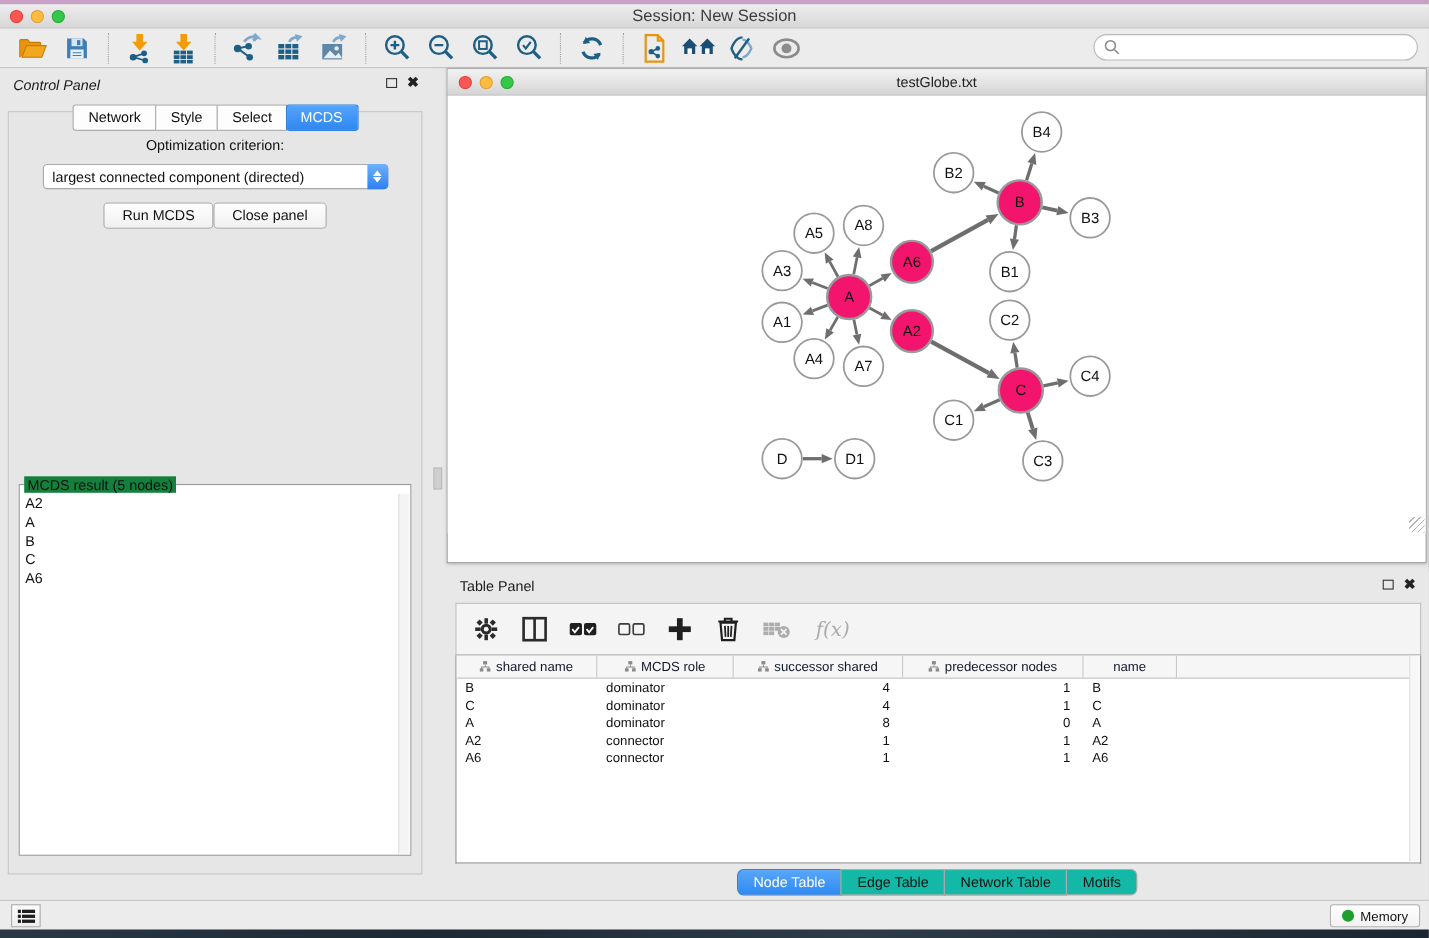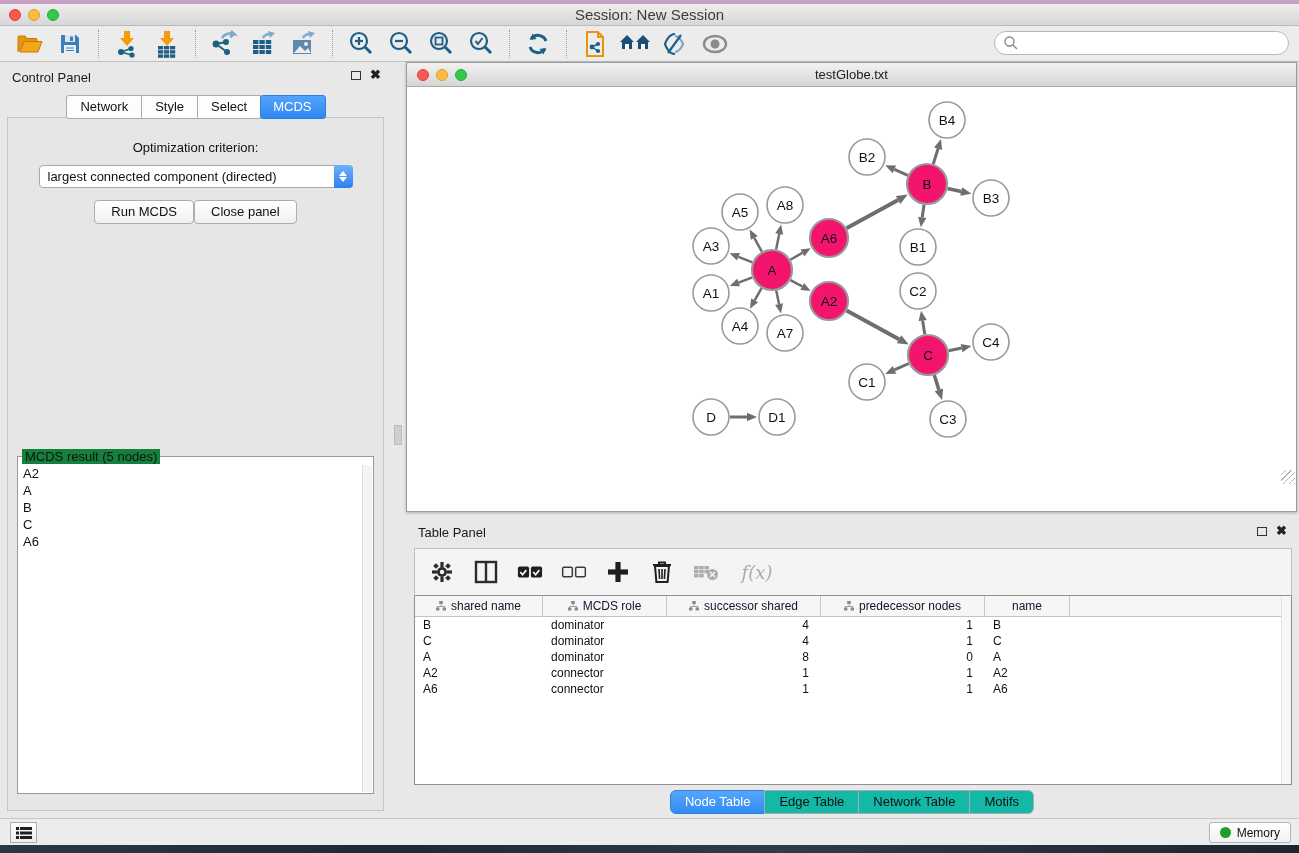--- a/index.html
+++ b/index.html
@@ -25,30 +25,30 @@
   .toolbar { position:absolute; top:26px; left:0; width:100%; height:36px; background:#ECECEC;
     border-bottom:1px solid #C2C2C2; display:flex; align-items:center; padding-left:10px; }
   .tb-icon { width:40px; height:30px; display:flex; align-items:center; justify-content:center; }
   .tb-sep { width:1px; height:28px; margin:0 8px; border-left:1px dotted #9E9E9E; }
   .search-field { position:absolute; right:10px; top:5px; width:295px; height:24px; background:#fff;
     border:1px solid #B9B9B9; border-radius:12px; display:flex; align-items:center; padding-left:8px; }
   .search-field input { border:none; outline:none; flex:1; font-size:13px; background:transparent; font-family:"Liberation Sans",sans-serif; }
 
   
   .control-panel { position:absolute; top:62px; left:0; width:391px; height:756px; background:#E8E8E8; }
-  .cp-header { position:absolute; top:8px; left:12px; font-size:13px; color:#1A1A1A; }
+  .cp-header { position:absolute; top:8px; left:12px; font-size:13px; color:#1A1A1A;font-style:italic; }
   .panel-btns { position:absolute; top:8px; right:10px; display:flex; gap:9px; align-items:center; }
   .float-ico { width:10px; height:9px; border:1.5px solid #333; background:transparent; }
   .close-ico { font-size:13px; font-weight:bold; color:#222; line-height:10px; }
   .cp-tabs { position:absolute; top:33px; left:0; width:100%; display:flex; justify-content:center; z-index:2; }
   .cp-tab { font-size:13px; padding:3px 13px 4px; background:#FDFDFD; border:1px solid #ABABAB; margin-right:-1px; color:#111; }
   .cp-tab:first-child { border-radius:3px 0 0 3px; }
   .cp-tab:last-child { border-radius:0 3px 3px 0; }
   .cp-tab.active { background:linear-gradient(#55A4FA,#2F87F1); color:#fff; border-color:#2F7FDE; border-radius:3px;padding-left:12px; }
-  .cp-pane { position:absolute; top:55px; left:7px; width:377px; height:694px; background:#E6E6E6; border:1px solid #C6C6C6; }
+  .cp-pane { position:absolute; top:39px; left:7px; width:377px; height:694px; background:#E6E6E6; border:1px solid #C6C6C6; }
   .opt-label { margin-top:22px; text-align:center; font-size:13px; color:#111; }
   .combo { position:relative; margin:10px auto 0; width:314px; height:23px; background:#fff;
     border:1px solid #A9A9A9; border-radius:4px; display:flex; align-items:center; }
   .combo-text { flex:1; font-size:13px; padding-left:8px; color:#111; white-space:nowrap; overflow:hidden; }
   .combo-stepper { width:19px; height:23px; margin-right:-1px; border-radius:0 4px 4px 0;
     background:linear-gradient(#6FB1FB,#2E7FF0); display:flex; flex-direction:column; align-items:center; justify-content:center; gap:1px; }
   .arr-up { width:0; height:0; border-left:4px solid transparent; border-right:4px solid transparent; border-bottom:5px solid #fff; }
   .arr-dn { width:0; height:0; border-left:4px solid transparent; border-right:4px solid transparent; border-top:5px solid #fff; }
   .btn-row { margin-top:12px; display:flex; justify-content:center; gap:0; }
   .btn { font-size:13px; color:#111; background:linear-gradient(#FFFFFF,#F0F0F0); border:1px solid #ADADAD;

